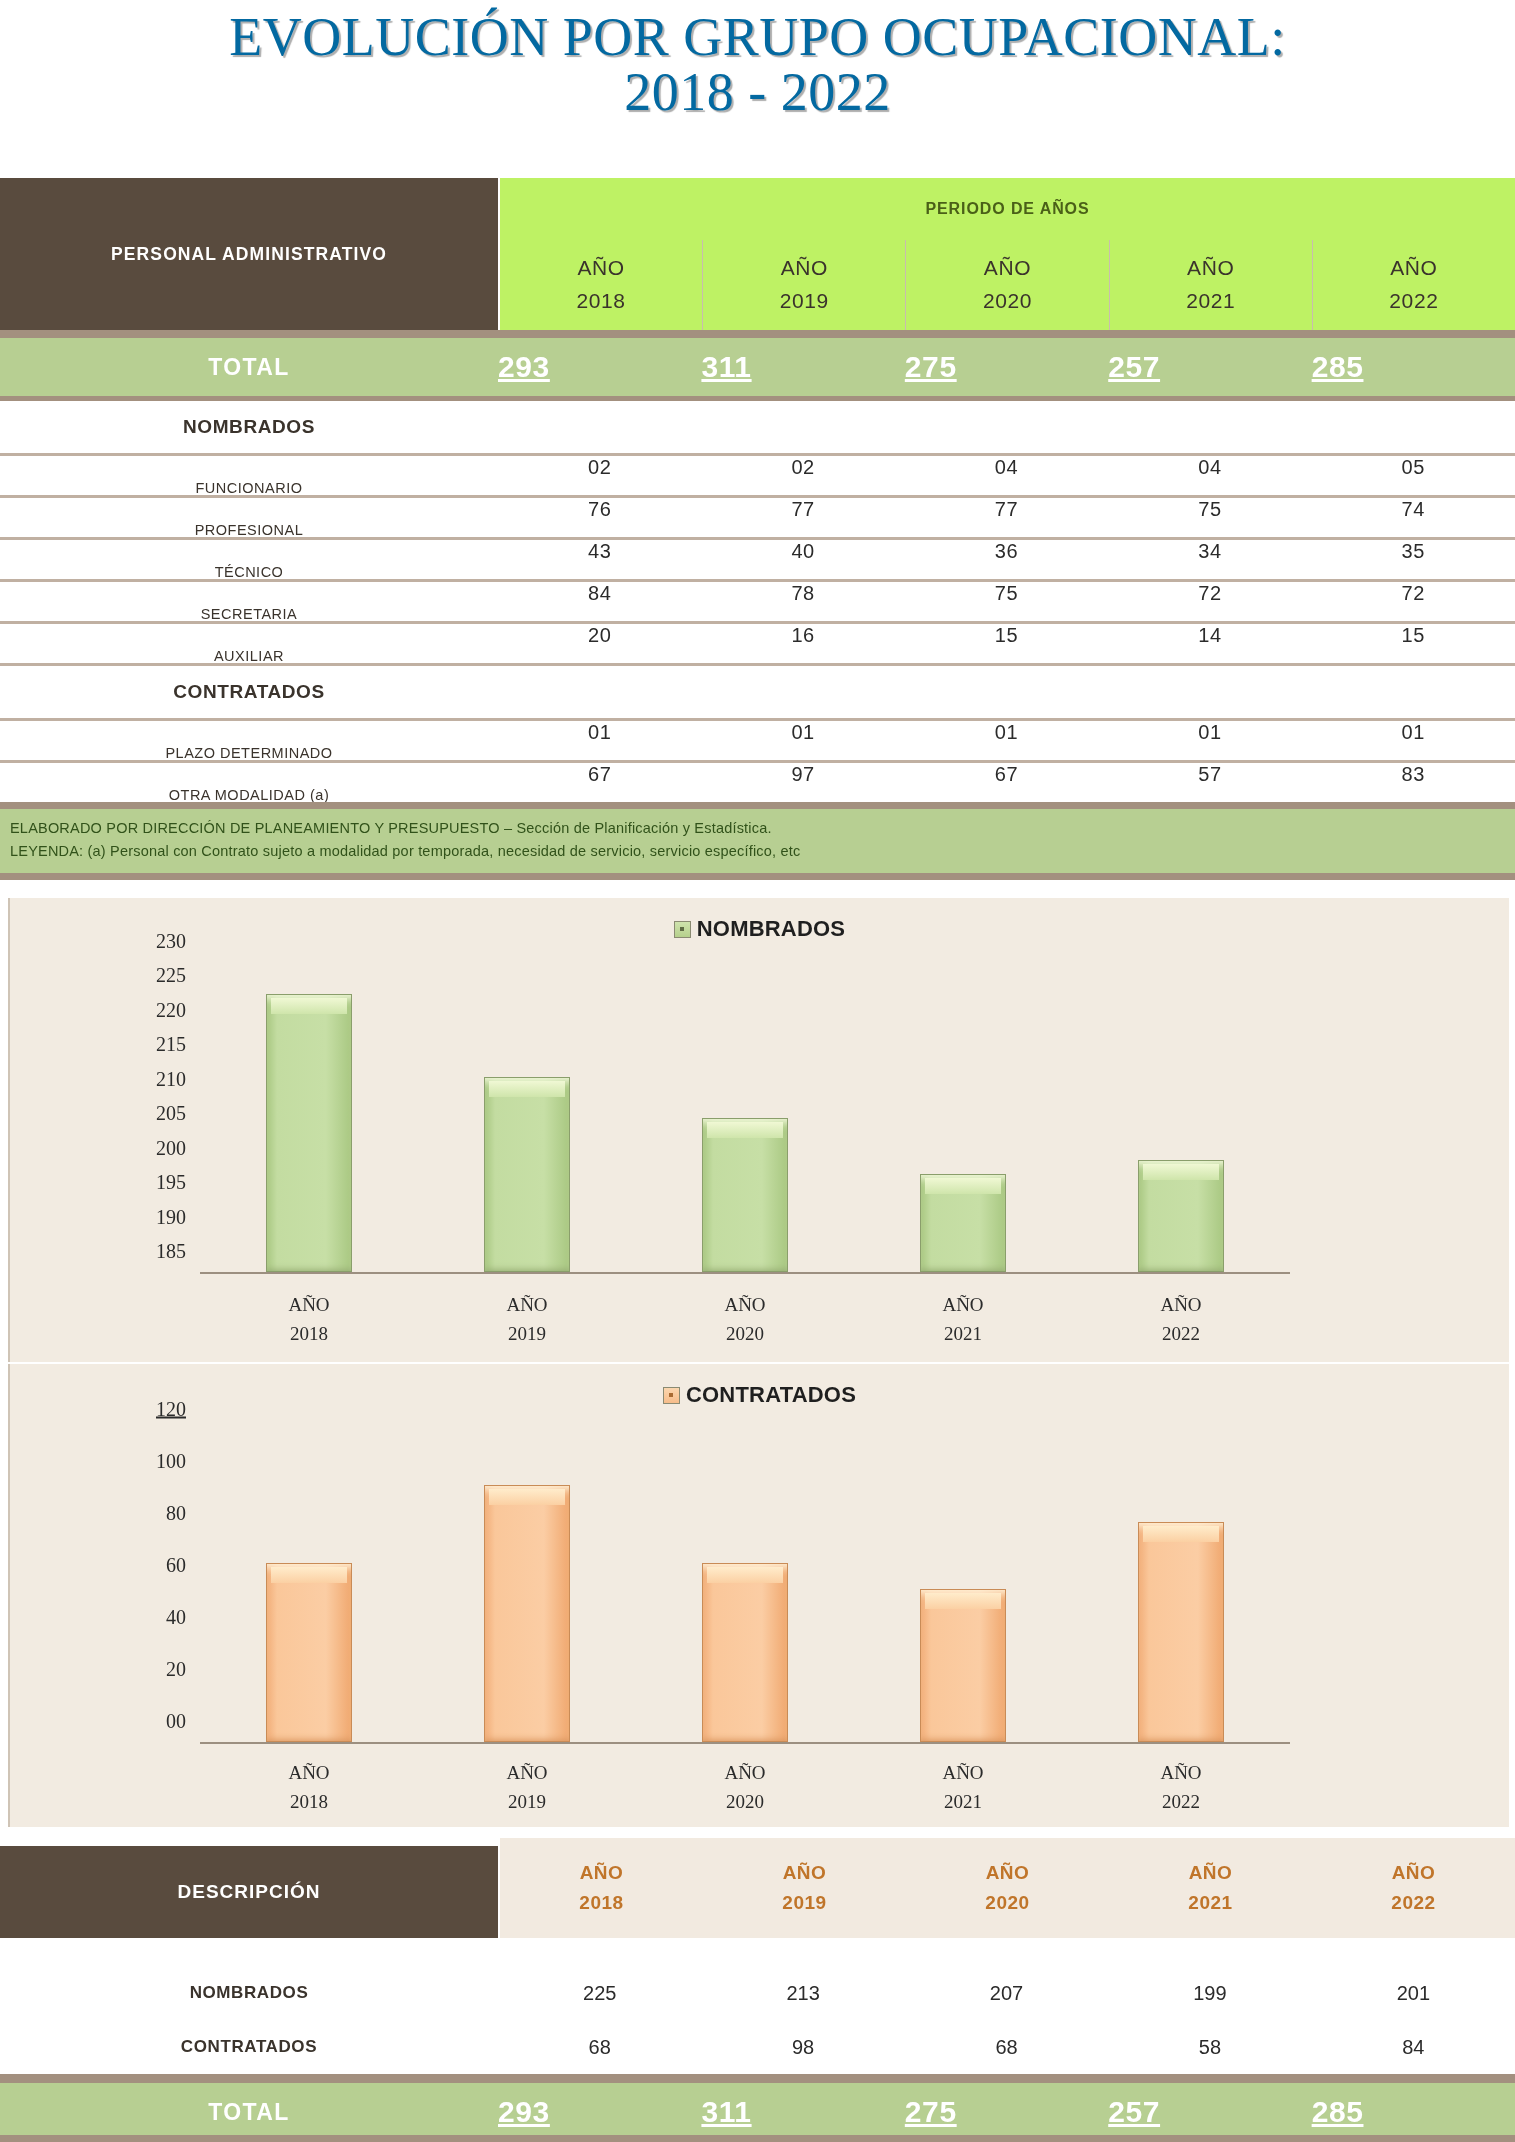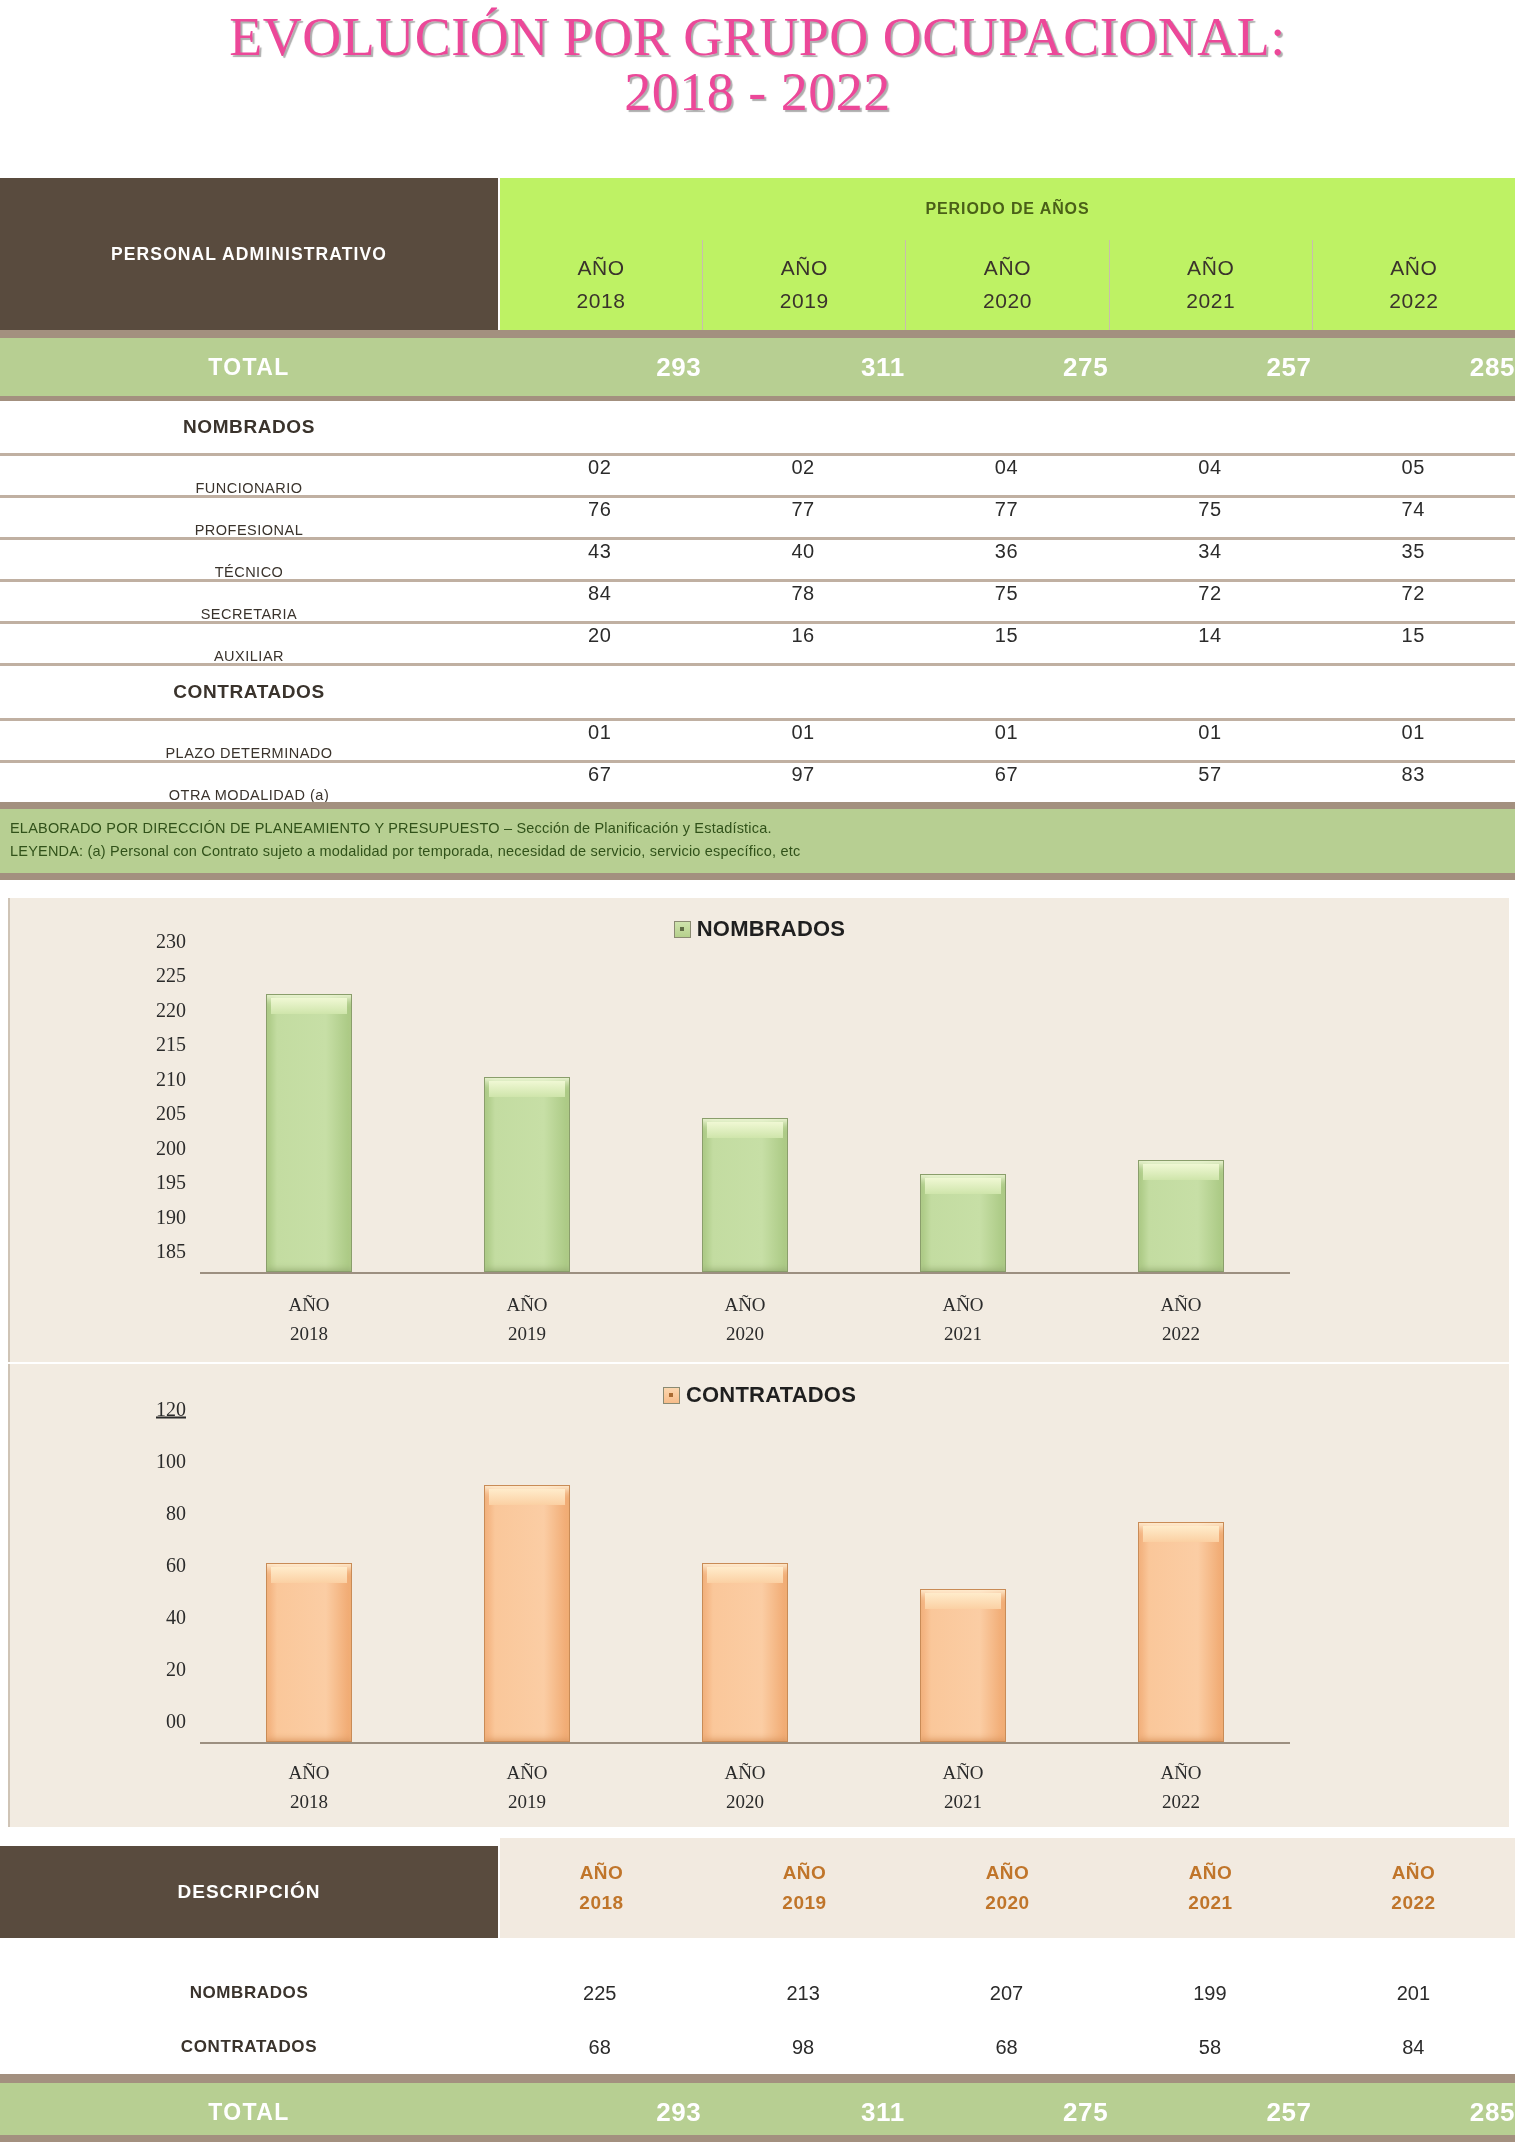--- a/index.html
+++ b/index.html
@@ -7,21 +7,21 @@
     width:1515px;height:2142px;position:relative;overflow:hidden;
     font-family:"Liberation Sans","DejaVu Sans",sans-serif;
     color:#262626;
   }
   
   .title{
     position:absolute;left:0;top:10px;width:1515px;
     text-align:center;
     font-family:"Liberation Serif","DejaVu Serif",serif;
     font-size:54px;line-height:1.02;letter-spacing:.5px;
-    color:#ec4899;
+    color:#0369a1;
     text-shadow:2px 2px 1px rgba(0,0,0,.32);
   }
   .title .l2{display:block;}
 
   
   .tbl{position:absolute;left:0;width:1515px;}
   #topTable{top:178px;height:640px;}
   .hdr-left{
     position:absolute;left:0;top:0;width:498px;height:152px;
     background:#594B3E;color:#ffffff;
@@ -53,21 +53,21 @@
   }
   .total-row{
     position:absolute;left:0;width:1515px;height:58px;background:#B7CF92;
     display:flex;align-items:center;
     color:#ffffff;
   }
   .total-row .lbl{
     width:498px;text-align:center;font-size:23px;font-weight:bold;letter-spacing:1.4px;
   }
   .total-row .cells{flex:1;display:flex;}
-  .total-row .cells span{flex:1;text-align:right;font-size:26px;font-weight:bold;letter-spacing:.6px;}
+  .total-row .cells span{flex:1;text-align:left;font-size:30px;font-weight:bold;letter-spacing:.6px;text-decoration:underline;}
 
   .grp-row{
     position:absolute;left:0;width:1515px;height:52px;
     display:flex;align-items:center;background:#ffffff;
   }
   .grp-row .lbl{
     width:498px;text-align:center;
     font-size:19px;font-weight:bold;color:#3a332c;letter-spacing:.6px;
   }
   .data-row{

